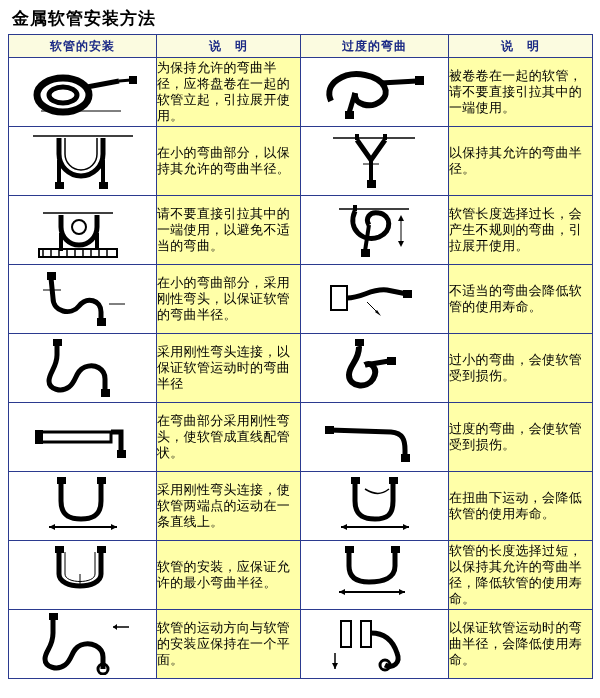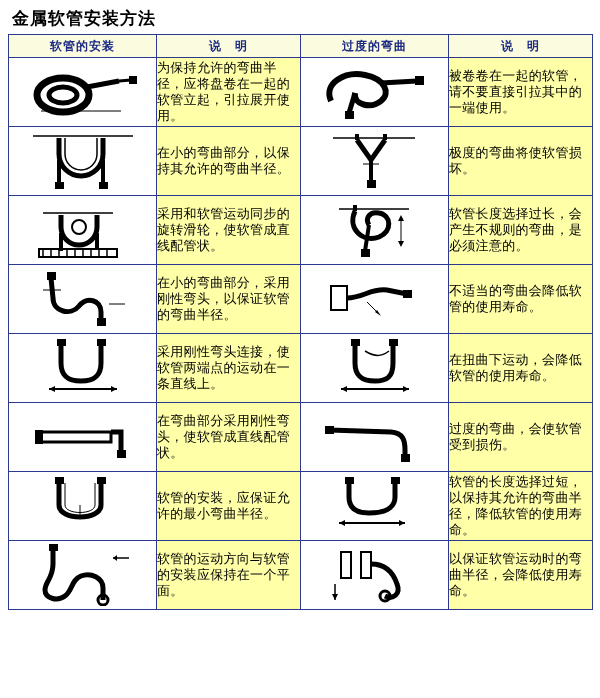--- a/index.html
+++ b/index.html
@@ -138,49 +138,49 @@
           <svg class="fig" viewBox="0 0 140 62">
             <path d="M28 8 L110 8" stroke="#000" stroke-width="1.5"></path>
             <path d="M52 10 L66 30 L80 10" fill="none" stroke="#000" stroke-width="5"></path>
             <path d="M66 30 L66 52" stroke="#000" stroke-width="4"></path>
             <path d="M52 10 L52 4" stroke="#000" stroke-width="4"></path>
             <path d="M80 10 L80 4" stroke="#000" stroke-width="4"></path>
             <rect x="62" y="50" width="9" height="8" fill="#000"></rect>
             <path d="M58 34 L74 34" stroke="#000" stroke-width="1"></path>
           </svg>
         </td>
-        <td class="txt-cell">极度的弯曲将使软管损坏。</td>
+        <td class="txt-cell">以保持其允许的弯曲半径。</td>
       </tr>
 
       <tr>
         <td class="img-cell">
           <svg class="fig" viewBox="0 0 140 62">
             <path d="M30 14 L100 14" stroke="#000" stroke-width="1.5"></path>
             <path d="M48 16 L48 28 A18 18 0 0 0 84 28 L84 16" fill="none" stroke="#000" stroke-width="5"></path>
             <circle cx="66" cy="28" r="7" fill="none" stroke="#000" stroke-width="2"></circle>
             <path d="M48 34 L48 52" stroke="#000" stroke-width="4"></path>
             <path d="M84 34 L84 50" stroke="#000" stroke-width="4"></path>
             <rect x="26" y="50" width="78" height="8" fill="none" stroke="#000" stroke-width="2"></rect>
             <path d="M30 50 L30 58 M38 50 L38 58 M46 50 L46 58 M54 50 L54 58 M62 50 L62 58 M70 50 L70 58 M78 50 L78 58 M86 50 L86 58 M94 50 L94 58" stroke="#000" stroke-width="1.5"></path>
           </svg>
         </td>
-        <td class="txt-cell">采用和软管运动同步的旋转滑轮，使软管成直线配管状。</td>
+        <td class="txt-cell">请不要直接引拉其中的一端使用，以避免不适当的弯曲。</td>
         <td class="img-cell">
           <svg class="fig" viewBox="0 0 140 62">
             <path d="M34 10 L104 10" stroke="#000" stroke-width="1.5"></path>
             <path d="M50 12 C42 30 58 44 74 38 C88 32 86 16 74 14 C64 12 60 20 64 26" fill="none" stroke="#000" stroke-width="5"></path>
             <path d="M50 12 L50 6" stroke="#000" stroke-width="4"></path>
             <path d="M64 26 L60 52" stroke="#000" stroke-width="4"></path>
             <rect x="56" y="50" width="9" height="8" fill="#000"></rect>
             <path d="M96 20 L96 44" stroke="#000" stroke-width="1"></path>
             <path d="M93 22 L96 16 L99 22" fill="#000"></path>
             <path d="M93 42 L96 48 L99 42" fill="#000"></path>
           </svg>
         </td>
-        <td class="txt-cell">软管长度选择过长，会产生不规则的弯曲，是必须注意的。</td>
+        <td class="txt-cell">软管长度选择过长，会产生不规则的弯曲，引拉展开使用。</td>
       </tr>
 
       <tr>
         <td class="img-cell">
           <svg class="fig" viewBox="0 0 140 62">
             <path d="M38 10 L40 30 C40 44 58 48 66 38 C74 28 88 32 88 44 L88 54" fill="none" stroke="#000" stroke-width="5"></path>
             <rect x="34" y="4" width="9" height="8" fill="#000"></rect>
             <rect x="84" y="50" width="9" height="8" fill="#000"></rect>
             <path d="M30 22 L48 22" stroke="#000" stroke-width="1"></path>
             <path d="M96 36 L112 36" stroke="#000" stroke-width="1"></path>
@@ -192,20 +192,60 @@
             <rect x="26" y="18" width="16" height="24" fill="none" stroke="#000" stroke-width="2"></rect>
             <path d="M42 30 C58 30 66 20 82 22 L102 26" fill="none" stroke="#000" stroke-width="5"></path>
             <rect x="98" y="22" width="9" height="8" fill="#000"></rect>
             <path d="M62 34 L74 46" stroke="#000" stroke-width="1"></path>
             <path d="M70 44 L76 48 L72 42" fill="#000"></path>
           </svg>
         </td>
         <td class="txt-cell">不适当的弯曲会降低软管的使用寿命。</td>
       </tr>
 
+      <tr>
+        <td class="img-cell">
+          <svg class="fig" viewBox="0 0 140 62">
+            <path d="M44 6 L44 18 C44 30 36 36 36 44 C36 52 48 56 56 50 C64 44 62 34 72 30 C82 26 92 32 92 42 L92 56" fill="none" stroke="#000" stroke-width="5"></path>
+            <rect x="40" y="2" width="9" height="7" fill="#000"></rect>
+            <rect x="88" y="52" width="9" height="8" fill="#000"></rect>
+          </svg>
+        </td>
+        <td class="txt-cell">采用刚性弯头连接，以保证软管运动时的弯曲半径</td>
+        <td class="img-cell">
+          <svg class="fig" viewBox="0 0 140 62">
+            <path d="M54 10 C54 24 44 28 44 38 C44 50 62 52 68 42 C74 32 66 24 60 28" fill="none" stroke="#000" stroke-width="6"></path>
+            <path d="M54 10 L56 4" stroke="#000" stroke-width="5"></path>
+            <rect x="50" y="2" width="9" height="7" fill="#000"></rect>
+            <path d="M60 28 L84 24" stroke="#000" stroke-width="5"></path>
+            <rect x="82" y="20" width="9" height="8" fill="#000"></rect>
+          </svg>
+        </td>
+        <td class="txt-cell">过小的弯曲，会使软管受到损伤。</td>
+      </tr>
+
+      <tr>
+        <td class="img-cell">
+          <svg class="fig" viewBox="0 0 140 62">
+            <rect x="28" y="26" width="70" height="10" fill="none" stroke="#000" stroke-width="3"></rect>
+            <path d="M98 26 L108 26 L108 46" fill="none" stroke="#000" stroke-width="5"></path>
+            <rect x="104" y="44" width="9" height="8" fill="#000"></rect>
+            <rect x="22" y="24" width="8" height="14" fill="#000"></rect>
+          </svg>
+        </td>
+        <td class="txt-cell">在弯曲部分采用刚性弯头，使软管成直线配管状。</td>
+        <td class="img-cell">
+          <svg class="fig" viewBox="0 0 140 62">
+            <path d="M24 24 L86 26 C98 27 100 34 100 44 L100 50" fill="none" stroke="#000" stroke-width="5"></path>
+            <rect x="20" y="20" width="9" height="8" fill="#000"></rect>
+            <rect x="96" y="48" width="9" height="8" fill="#000"></rect>
+          </svg>
+        </td>
+        <td class="txt-cell">过度的弯曲，会使软管受到损伤。</td>
+      </tr>
 
       <tr>
         <td class="img-cell">
           <svg class="fig" viewBox="0 0 140 62">
             <path d="M48 6 L48 26 C48 40 56 44 68 44 C80 44 88 40 88 26 L88 6" fill="none" stroke="#000" stroke-width="5"></path>
             <rect x="44" y="2" width="9" height="7" fill="#000"></rect>
             <rect x="84" y="2" width="9" height="7" fill="#000"></rect>
             <path d="M36 52 L104 52" stroke="#000" stroke-width="2"></path>
             <path d="M36 52 L42 49 L42 55 Z" fill="#000"></path>
             <path d="M104 52 L98 49 L98 55 Z" fill="#000"></path>
@@ -222,40 +262,20 @@
             <path d="M104 52 L98 49 L98 55 Z" fill="#000"></path>
             <path d="M60 14 C70 20 76 20 84 14" fill="none" stroke="#000" stroke-width="1.5"></path>
           </svg>
         </td>
         <td class="txt-cell">在扭曲下运动，会降低软管的使用寿命。</td>
       </tr>
 
       <tr>
         <td class="img-cell">
           <svg class="fig" viewBox="0 0 140 62">
-            <rect x="28" y="26" width="70" height="10" fill="none" stroke="#000" stroke-width="3"></rect>
-            <path d="M98 26 L108 26 L108 46" fill="none" stroke="#000" stroke-width="5"></path>
-            <rect x="104" y="44" width="9" height="8" fill="#000"></rect>
-            <rect x="22" y="24" width="8" height="14" fill="#000"></rect>
-          </svg>
-        </td>
-        <td class="txt-cell">在弯曲部分采用刚性弯头，使软管成直线配管状。</td>
-        <td class="img-cell">
-          <svg class="fig" viewBox="0 0 140 62">
-            <path d="M24 24 L86 26 C98 27 100 34 100 44 L100 50" fill="none" stroke="#000" stroke-width="5"></path>
-            <rect x="20" y="20" width="9" height="8" fill="#000"></rect>
-            <rect x="96" y="48" width="9" height="8" fill="#000"></rect>
-          </svg>
-        </td>
-        <td class="txt-cell">过度的弯曲，会使软管受到损伤。</td>
-      </tr>
-
-      <tr>
-        <td class="img-cell">
-          <svg class="fig" viewBox="0 0 140 62">
             <path d="M46 6 L46 30 C46 46 88 46 88 30 L88 6" fill="none" stroke="#000" stroke-width="5"></path>
             <path d="M52 8 L52 30 C52 40 82 40 82 30 L82 8" fill="none" stroke="#000" stroke-width="1"></path>
             <rect x="42" y="2" width="9" height="7" fill="#000"></rect>
             <rect x="84" y="2" width="9" height="7" fill="#000"></rect>
             <path d="M67 30 L67 44" stroke="#000" stroke-width="1"></path>
           </svg>
         </td>
         <td class="txt-cell">软管的安装，应保证允许的最小弯曲半径。</td>
         <td class="img-cell">
           <svg class="fig" viewBox="0 0 140 62">

